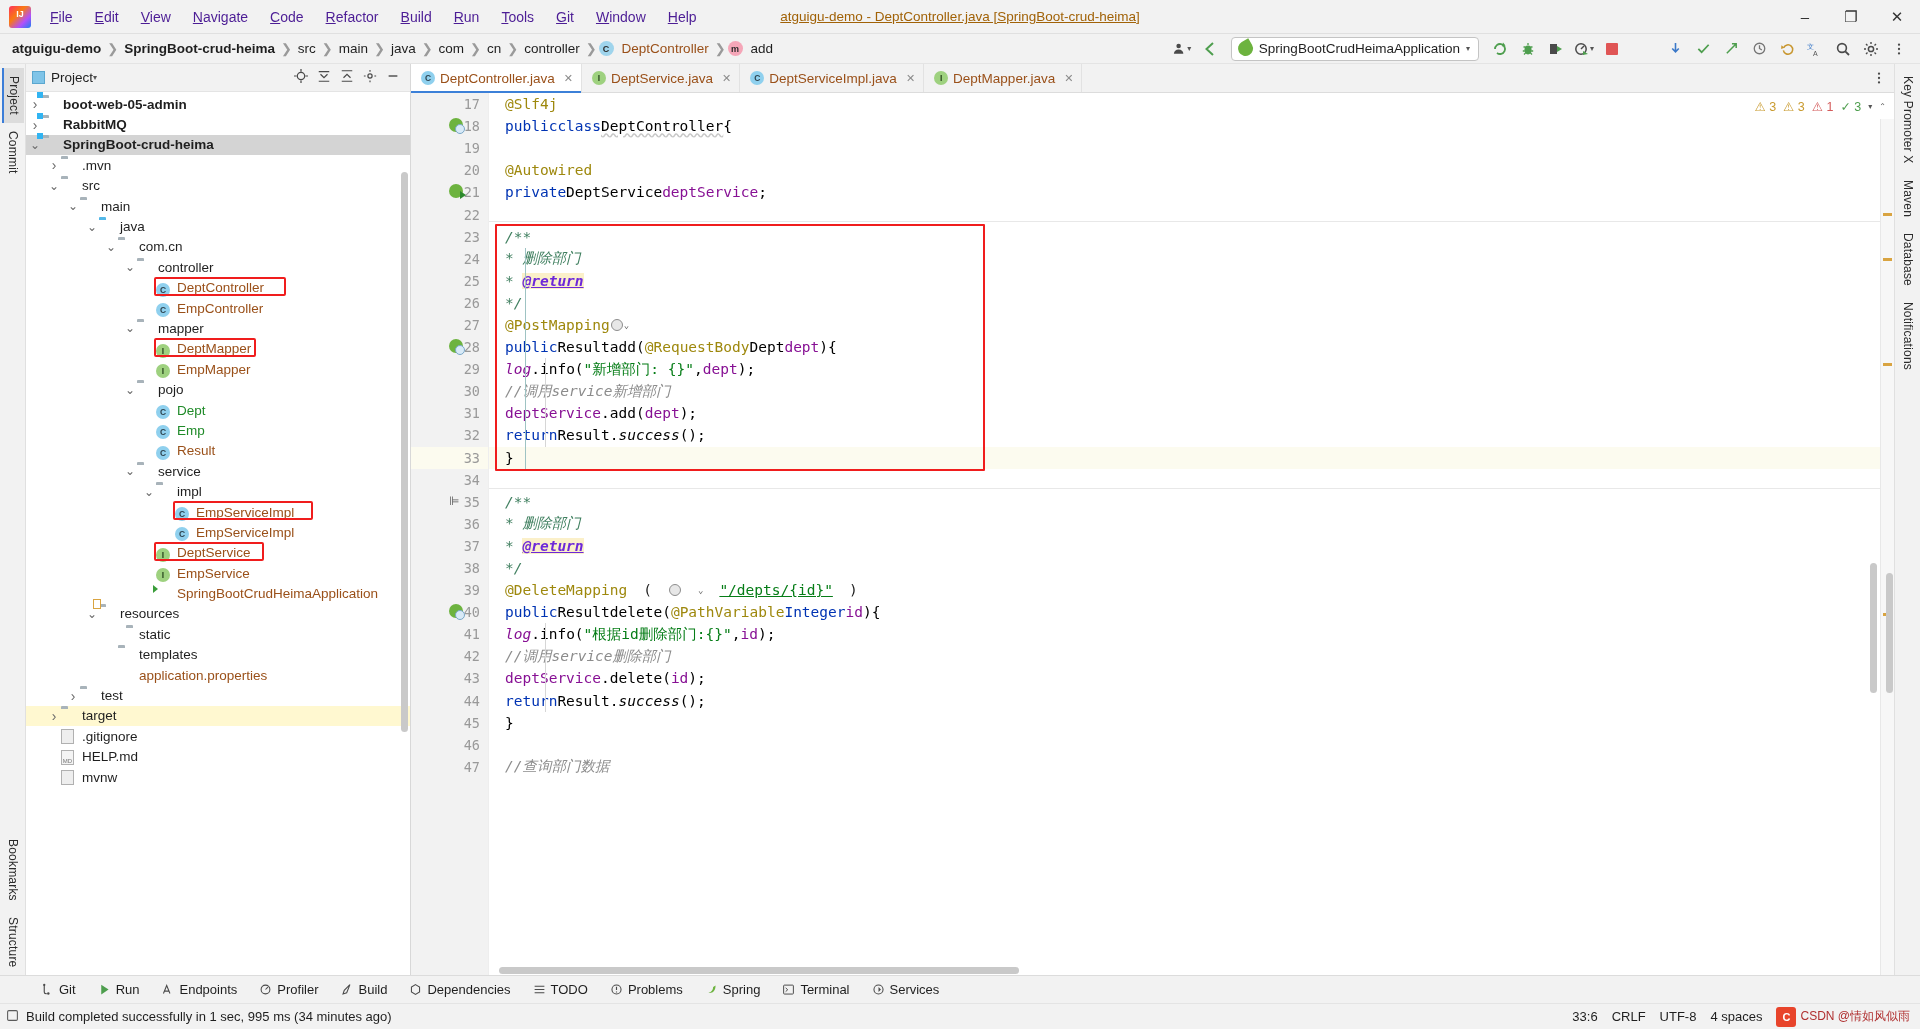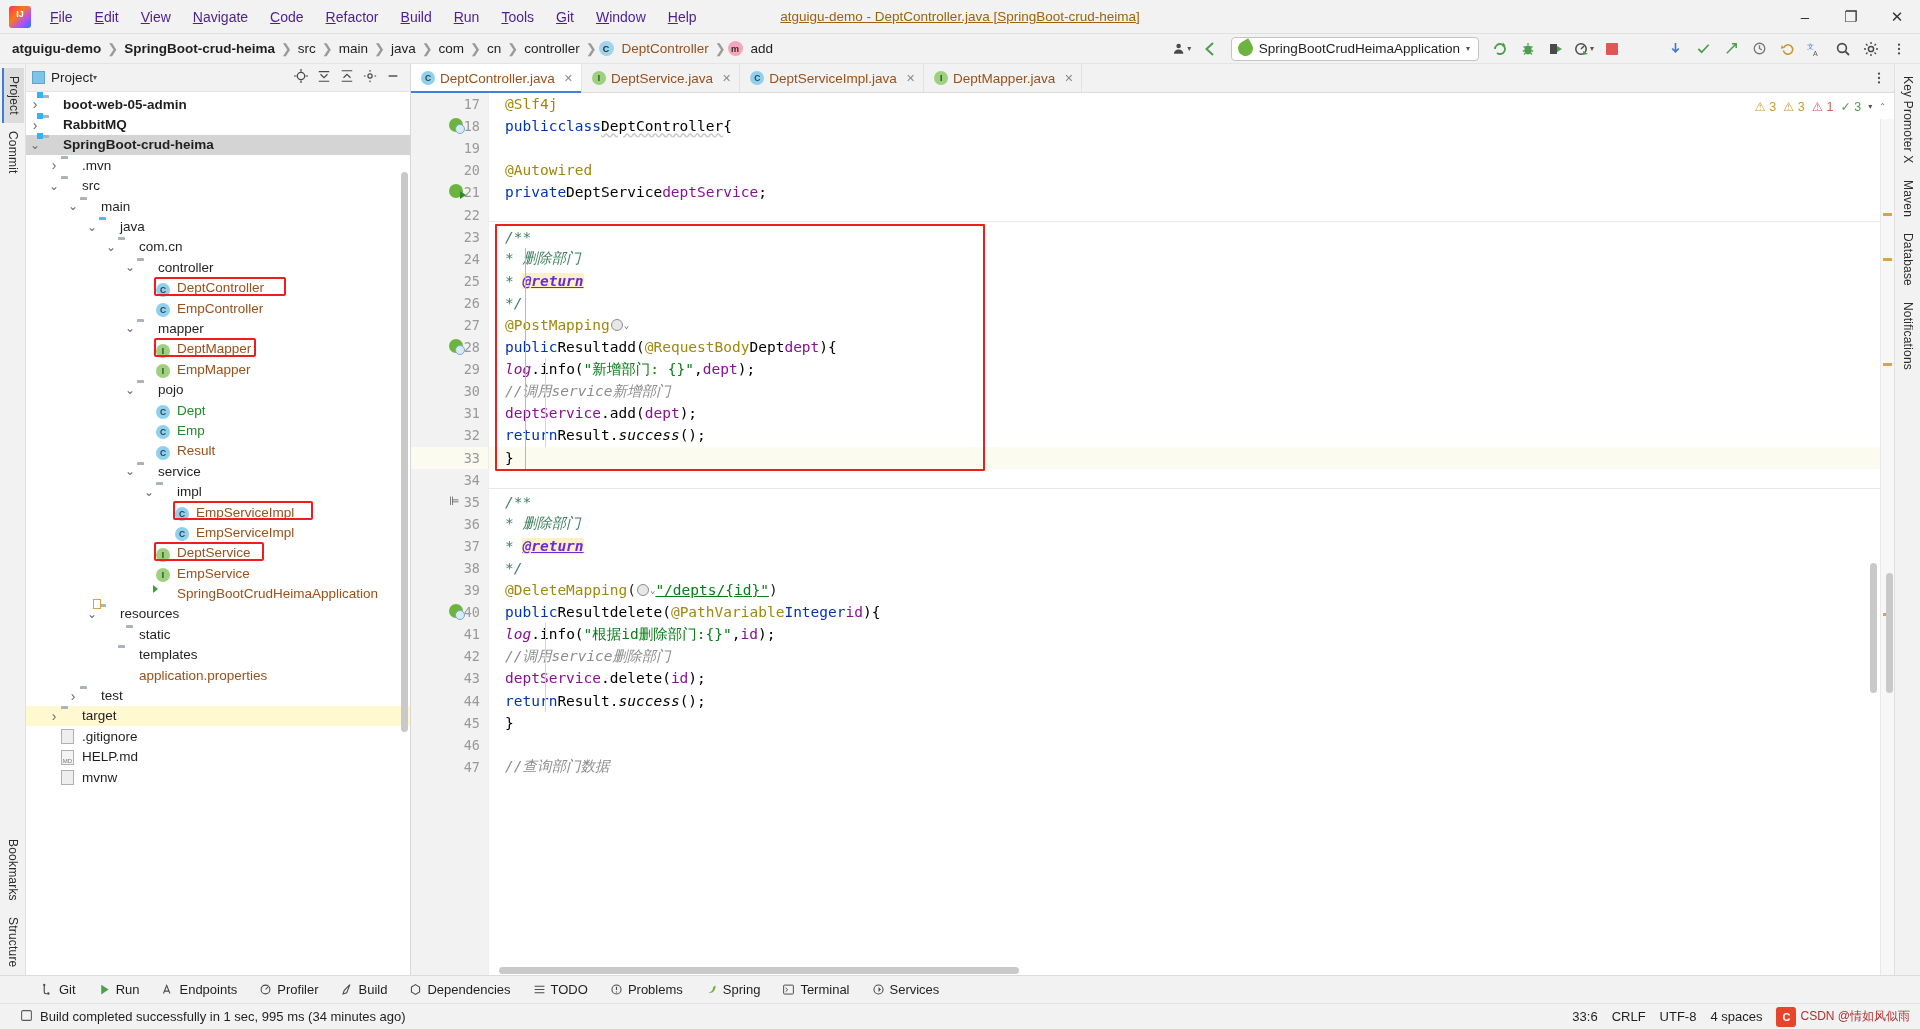--- a/index.html
+++ b/index.html
@@ -276,21 +276,21 @@
   .botbar {
     height: 28px; display: flex; align-items: center; gap: 0;
     background: #f2f2f2; border-top: 1px solid #dcdcdc; flex: 0 0 28px; padding-left: 30px;
   }
   .bot-item {
     display: flex; align-items: center; gap: 5px; padding: 2px 11px;
     font-size: 13px; color: #1f1f1f; white-space: nowrap;
   }
   .statusbar {
     height: 26px; display: flex; align-items: center; background: #f2f2f2;
-    border-top: 1px solid #e4e4e4; flex: 0 0 26px; padding: 0 4px 0 20px; font-size: 13px;
+    border-top: 1px solid #e4e4e4; flex: 0 0 26px; padding: 0 4px 0 6px; font-size: 13px;
   }
   .status-right { margin-left: auto; display: flex; align-items: center; gap: 14px; padding-right: 6px; }
   .wm {
     display:flex; align-items:center; gap:4px; color:#b03030; font-size:12px;
   }
   .wm-badge { width:20px; height:20px; background:#e8442b; color:#fff; border-radius:3px;
     display:flex; align-items:center; justify-content:center; font-size:11px; font-weight:bold;}
   .scroll-v {
     position:absolute; right:1px; width:7px; background:#c9c9c9; border-radius:4px;
   }
@@ -859,21 +859,21 @@
             <div class="cline" style="padding-left: 16px;">        <span class="fld loglit">log</span><span class="ident">.</span><span class="ident">info</span><span class="ident">(</span><span class="str">"</span><span class="str">新增部门:</span><span class="str"> </span><span class="str">{</span><span class="str">}</span><span class="str">"</span> <span class="ident">,</span> <span class="fld">dept</span><span class="ident">)</span><span class="ident">;</span></div>
             <div class="cline" style="padding-left: 16px;">        <span class="cmt">//调用service新增部门</span></div>
             <div class="cline" style="padding-left: 16px;">        <span class="fld">deptService</span><span class="ident">.</span><span class="ident">add</span><span class="ident">(</span><span class="fld">dept</span><span class="ident">)</span><span class="ident">;</span></div>
             <div class="cline" style="padding-left: 16px;">        <span class="kw">return</span> <span class="ident">Result</span><span class="ident">.</span><span class="stat">success</span><span class="ident">(</span><span class="ident">)</span><span class="ident">;</span></div>
             <div class="cline cur" style="padding-left: 16px;">    <span class="ident">}</span></div>
             <div class="cline" style="padding-left: 16px;"></div>
             <div class="cline" style="padding-left: 16px;">    <span class="doc">/**</span></div>
             <div class="cline" style="padding-left: 16px;">     <span class="doc">* 删除部门</span></div>
             <div class="cline" style="padding-left: 16px;">     <span class="doc">* </span><span class="doctag">@return</span></div>
             <div class="cline" style="padding-left: 16px;">     <span class="doc">*/</span></div>
-            <div class="cline" style="padding-left: 16px;">    <span class="anno">@DeleteMapping</span>(<span class="globe-inline"></span><span class="chev-inline">⌄</span><span class="str url-u">"/depts/{id}"</span>)</div>
+            <div class="cline" style="padding-left: 16px; gap: 16px;">    <span class="anno">@DeleteMapping</span>(<span class="globe-inline"></span><span class="chev-inline">⌄</span><span class="str url-u">"/depts/{id}"</span>)</div>
             <div class="cline" style="padding-left: 16px;">    <span class="kw">public</span> <span class="ident">Result</span> <span class="ident">delete</span><span class="ident">(</span><span class="anno">@PathVariable</span> <span class="kw">Integer</span> <span class="fld">id</span><span class="ident">)</span><span class="ident">{</span></div>
             <div class="cline" style="padding-left: 16px;">        <span class="fld loglit">log</span><span class="ident">.</span><span class="ident">info</span><span class="ident">(</span><span class="str">"</span><span class="str">根据id删除部门:</span><span class="str">{</span><span class="str">}</span><span class="str">"</span><span class="ident">,</span><span class="fld">id</span><span class="ident">)</span><span class="ident">;</span></div>
             <div class="cline" style="padding-left: 16px;">        <span class="cmt">//调用service删除部门</span></div>
             <div class="cline" style="padding-left: 16px;">        <span class="fld">deptService</span><span class="ident">.</span><span class="ident">delete</span><span class="ident">(</span><span class="fld">id</span><span class="ident">)</span><span class="ident">;</span></div>
             <div class="cline" style="padding-left: 16px;">        <span class="kw">return</span> <span class="ident">Result</span><span class="ident">.</span><span class="stat">success</span><span class="ident">(</span><span class="ident">)</span><span class="ident">;</span></div>
             <div class="cline" style="padding-left: 16px;">    <span class="ident">}</span></div>
             <div class="cline" style="padding-left: 16px;"></div>
             <div class="cline" style="padding-left: 16px;">    <span class="cmt">//查询部门数据</span></div>
             <div class="sep-line" style="top: 127.6px;"></div>
             <div class="sep-line" style="top: 394.8px;"></div>

